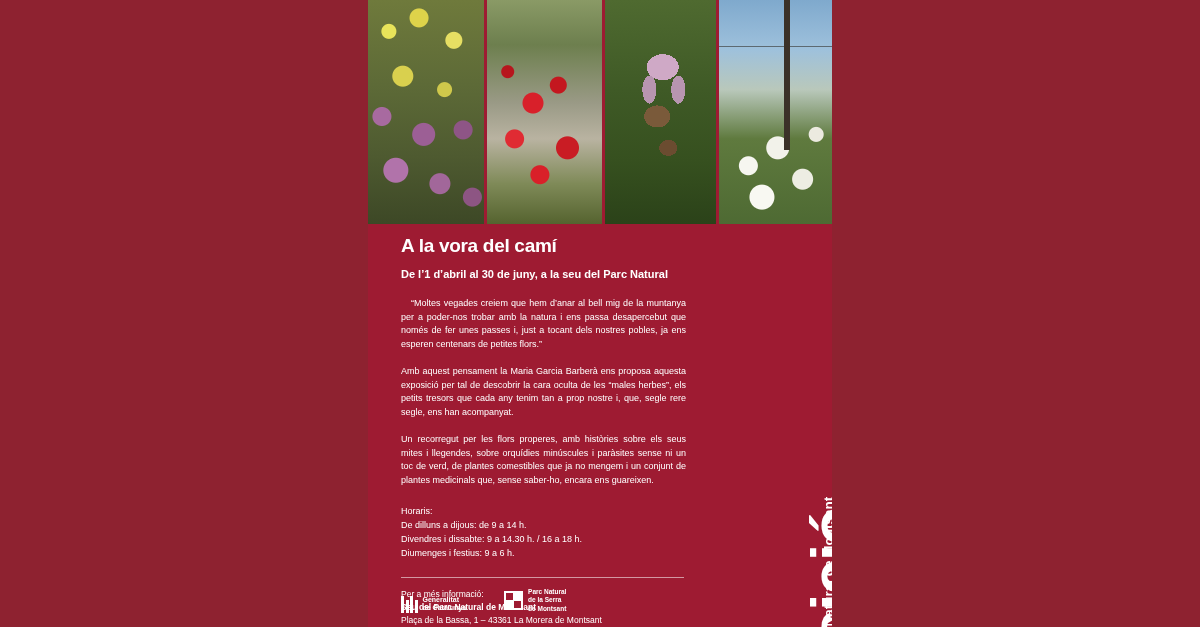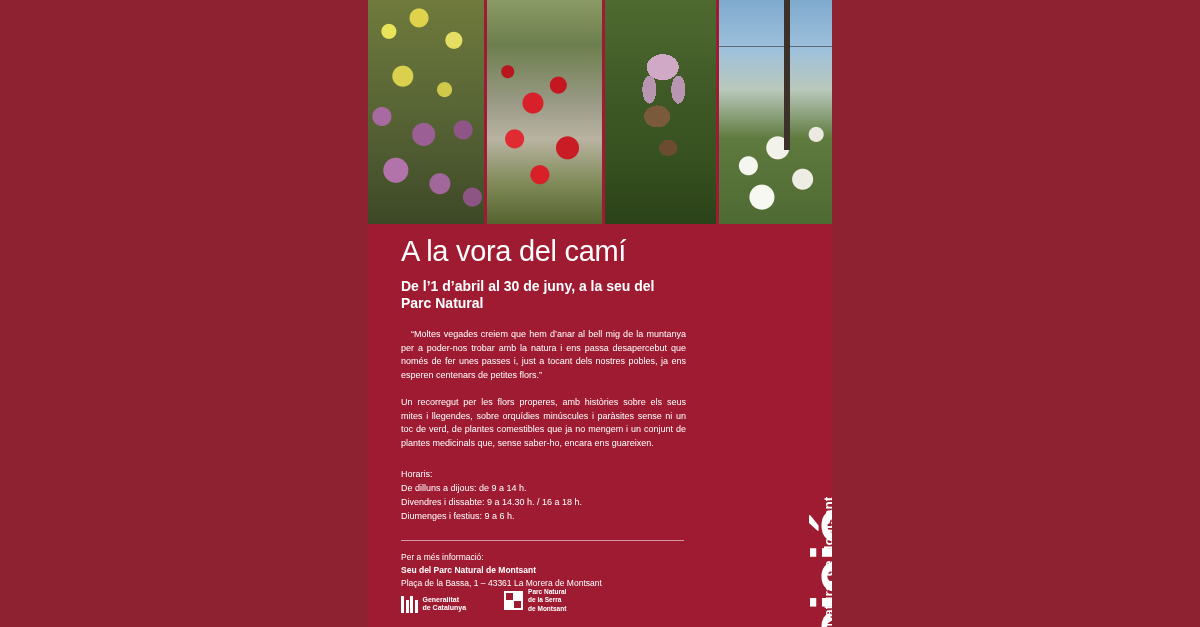--- a/index.html
+++ b/index.html
@@ -150,28 +150,28 @@
 
   
   .content {
     position: absolute;
     left: 33px;
     top: 236px;
     width: 285px;
     color: #ffffff;
   }
   .headline {
-    font-size: 29px;
-    font-weight: normal;
+    font-size: 19px;
+    font-weight: bold;
     letter-spacing: -0.3px;
     margin: 0 0 12px 0;
     line-height: 1.05;
   }
   .dates {
-    font-size: 14px;
+    font-size: 11px;
     font-weight: bold;
     margin: 0 0 16px 0;
     line-height: 1.2;
   }
   .para {
     font-size: 9px;
     line-height: 1.5;
     margin: 12px 0 14px 0;
     text-align: justify;
   }
@@ -278,20 +278,21 @@
     <div class="vert-block">
       <div class="vert-title">Exposició</div>
       <div class="vert-sub">Parc Natural de Montsant</div>
     </div>
 
     <div class="content">
       <h1 class="headline">A la vora del camí</h1>
       <div class="dates">De l’1 d’abril al 30 de juny, a la seu del Parc Natural</div>
 
       <p class="para quote">“Moltes vegades creiem que hem d’anar al bell mig de la muntanya per a poder-nos trobar amb la natura i ens passa desapercebut que només de fer unes passes i, just a tocant dels nostres pobles, ja ens esperen centenars de petites flors.”</p>
+      <p class="para">Amb aquest pensament la Maria Garcia Barberà ens proposa aquesta exposició per tal de descobrir la cara oculta de les “males herbes”, els petits tresors que cada any tenim tan a prop nostre i, que, segle rere segle, ens han acompanyat.</p>
       <p class="para">Un recorregut per les flors properes, amb històries sobre els seus mites i llegendes, sobre orquídies minúscules i paràsites sense ni un toc de verd, de plantes comestibles que ja no mengem i un conjunt de plantes medicinals que, sense saber-ho, encara ens guareixen.</p>
 
       <div class="schedule">
         <div>Horaris:</div>
         <div>De dilluns a dijous: de 9 a 14 h.</div>
         <div>Divendres i dissabte: 9 a 14.30 h. / 16 a 18 h.</div>
         <div>Diumenges i festius: 9 a 6 h.</div>
       </div>
 
       <div class="rule"></div>

